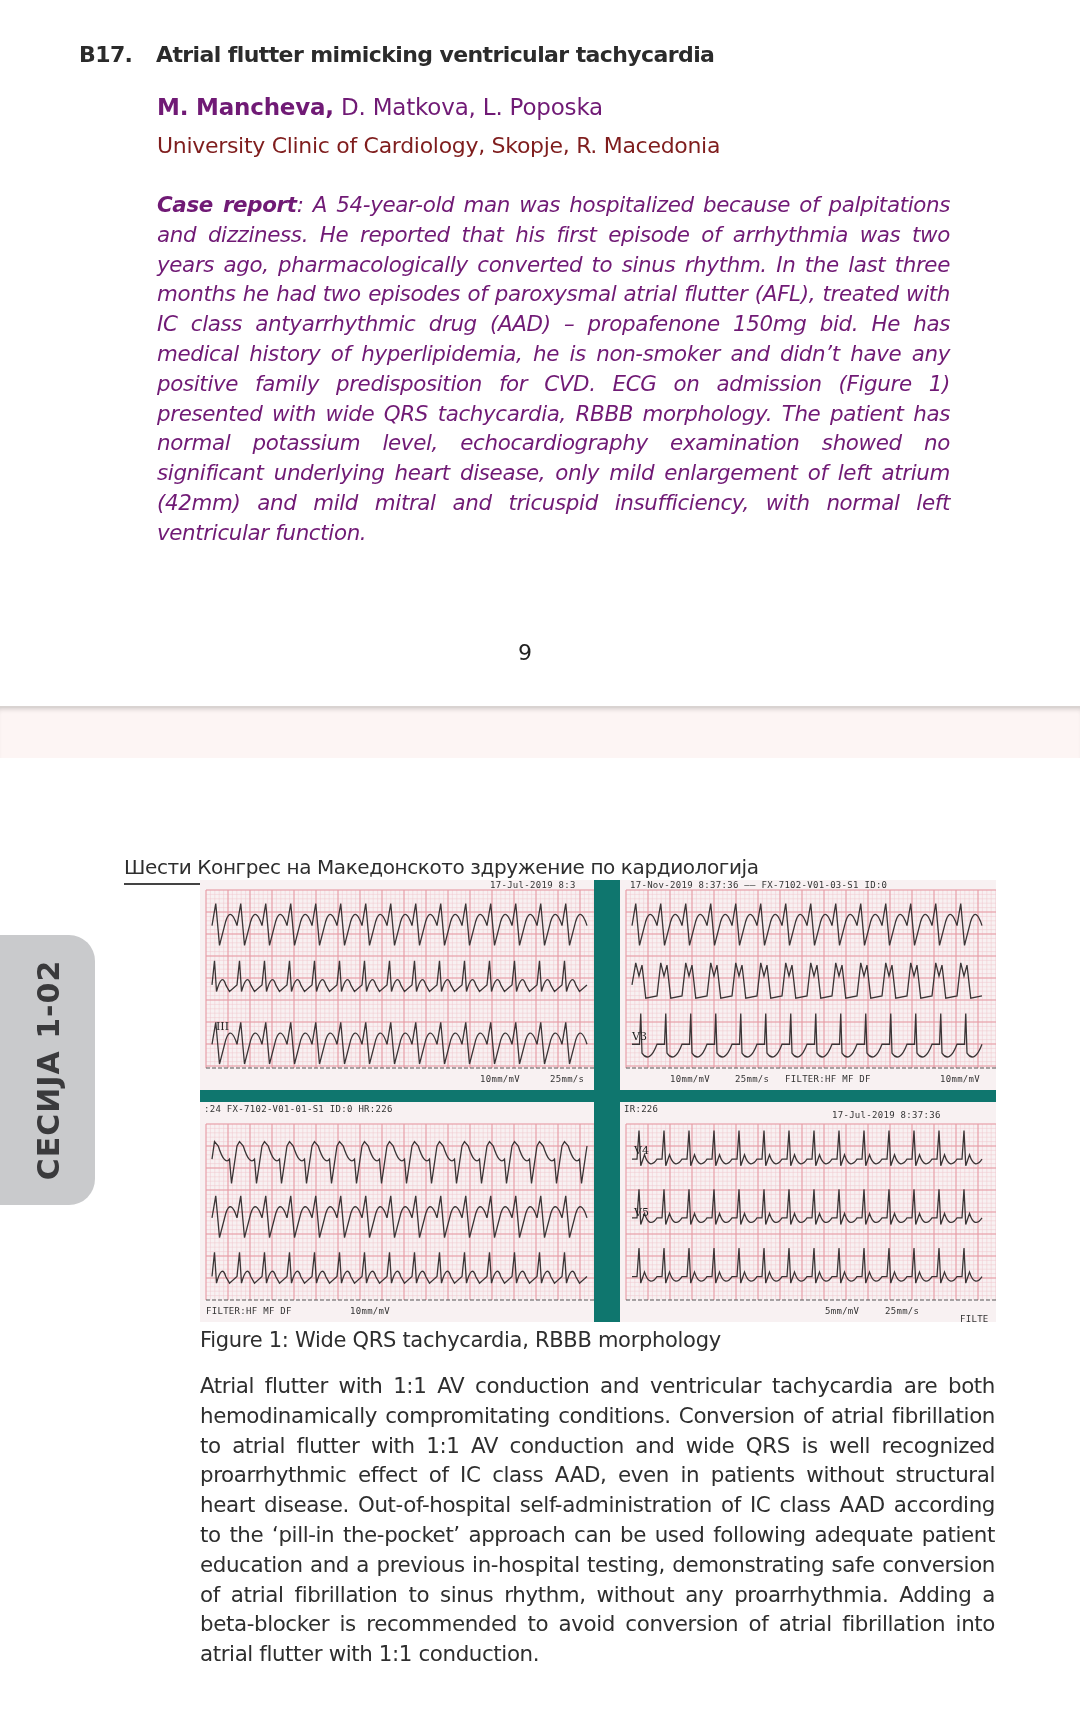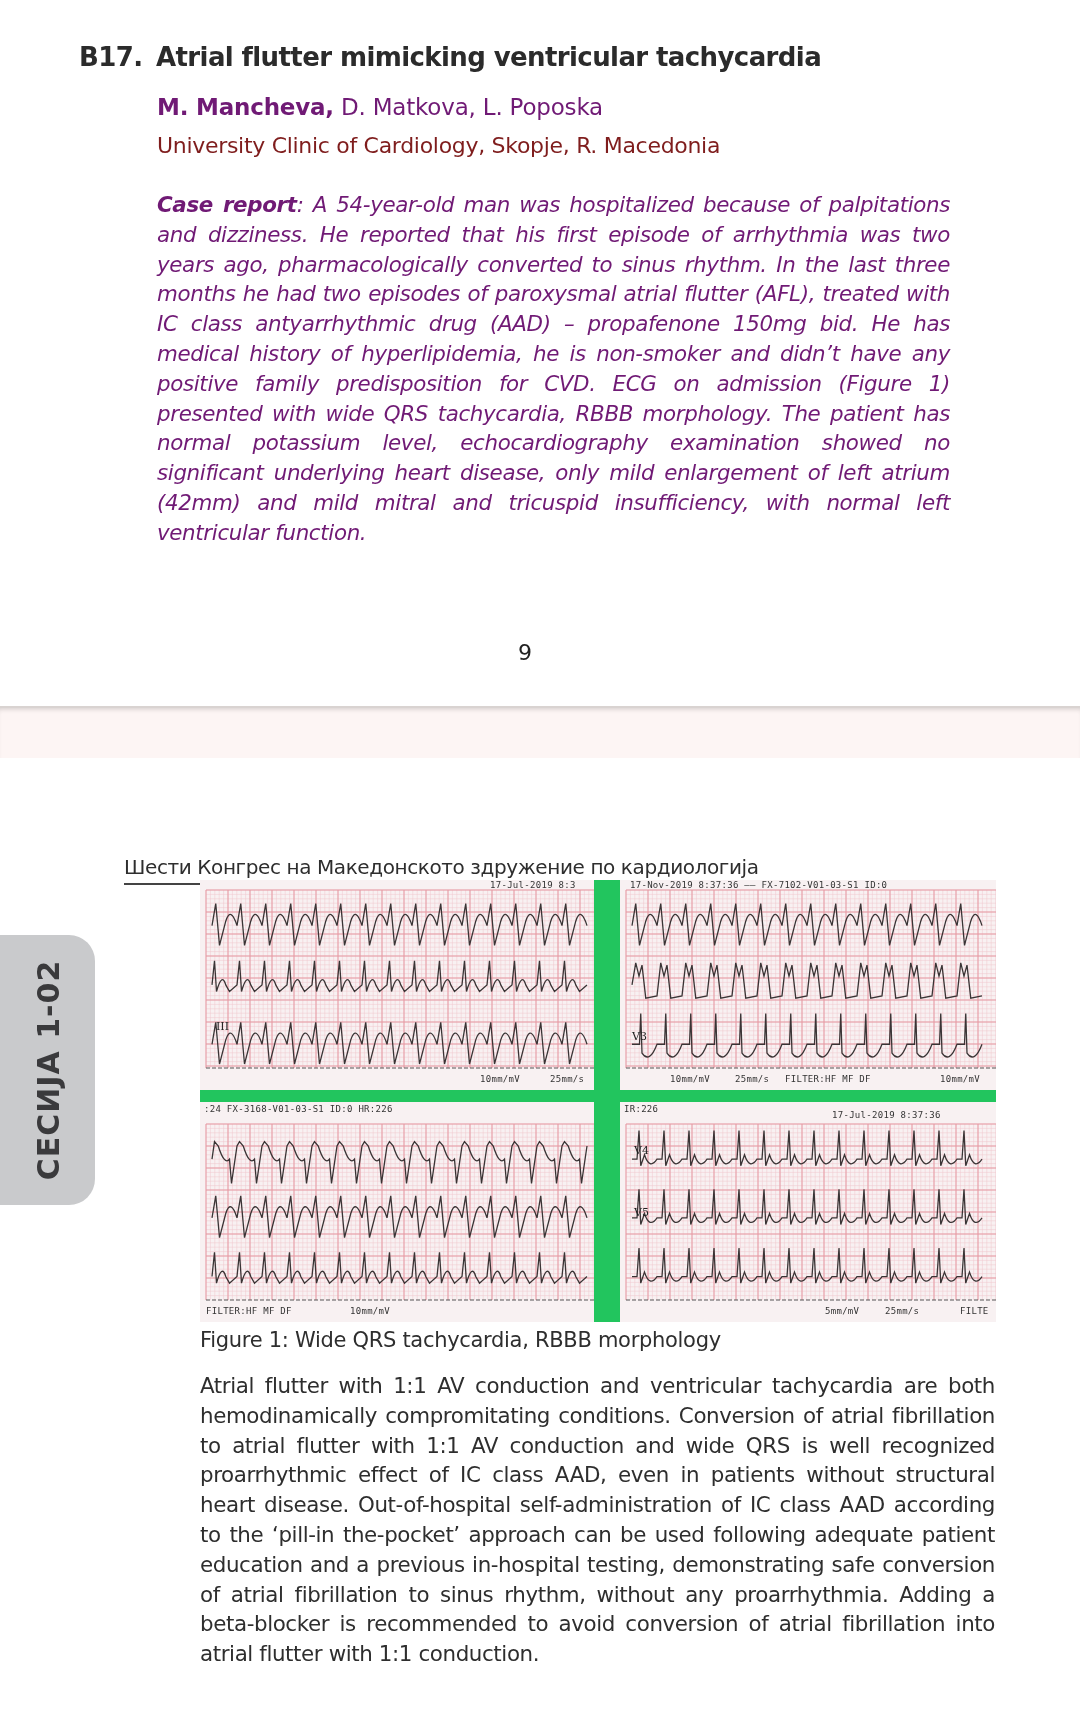--- a/index.html
+++ b/index.html
@@ -5,21 +5,21 @@
   html, body { margin: 0; padding: 0; }
   body {
     width: 1080px; height: 1723px; position: relative; overflow: hidden;
     background: #ffffff; color: #2a2a2a;
     font-family: "DejaVu Sans", sans-serif;
   }
   .abs { position: absolute; }
 
   
   #abstract-title {
-    left: 79px; top: 42px; font-size: 26px; font-weight: bold; letter-spacing: -0.6px;
+    left: 79px; top: 42px; font-size: 22px; font-weight: bold; letter-spacing: -0.6px;
     color: #2b2b2b; white-space: nowrap;
   }
   #abstract-title .num { display: inline-block; width: 77px; }
   #authors { left: 157px; top: 94px; font-size: 23px; color: #701a75; white-space: nowrap; letter-spacing: -0.2px; }
   #authors b { font-weight: bold; }
   #affiliation { left: 157px; top: 133px; font-size: 22px; color: #7f1d1d; white-space: nowrap; letter-spacing: -0.3px; }
   #case-body {
     left: 157px; top: 190px; width: 793px;
     font-size: 21.4px; line-height: 29.8px; color: #701a75;
     text-align: justify; letter-spacing: -0.35px; font-style: italic;
@@ -42,21 +42,21 @@
   }
   #session-tab {
     left: 0; top: 935px; width: 95px; height: 270px;
     background: #c9cacc; border-radius: 0 26px 26px 0;
   }
   #session-label {
     left: 48px; top: 1070px; transform: translate(-50%,-50%) rotate(-90deg);
     font-size: 30px; font-weight: bold; color: #3a3a3c; white-space: nowrap; letter-spacing: 1px;
   }
 
-  #figure { left: 200px; top: 880px; width: 796px; height: 442px; background: #22c55e; }
+  #figure { left: 200px; top: 880px; width: 796px; height: 442px; background: #0f766e; }
   .strip { position: absolute; background: #f7eff0; overflow: hidden; }
   .strip svg { position: absolute; left: 0; top: 0; }
   .ecg-text {
     position: absolute; font-family: "DejaVu Sans Mono", monospace; font-size: 9px;
     color: #333; white-space: nowrap; letter-spacing: 0.3px;
   }
   .lead { position: absolute; font-family: "DejaVu Serif", serif; font-size: 11px; color: #222; }
 
   #figure-caption { left: 200px; top: 1328px; font-size: 21px; color: #2e2e2e; white-space: nowrap; letter-spacing: -0.3px; }
   #discussion-body {
@@ -590,21 +590,21 @@
           <line x1="6" y1="110" x2="394" y2="110" stroke="#e69aa3" stroke-width="1"></line>
           <line x1="6" y1="132" x2="394" y2="132" stroke="#e69aa3" stroke-width="1"></line>
           <line x1="6" y1="154" x2="394" y2="154" stroke="#e69aa3" stroke-width="1"></line>
           <line x1="6" y1="176" x2="394" y2="176" stroke="#e69aa3" stroke-width="1"></line>
         </g>
         <path d="M12,57.199999999999996 L14.5,39.599999999999994 L18.25,44 Q24.5,63.8 29.5,57.199999999999996 L31.5,81.4 L37,44 L39.5,39.599999999999994 L43.25,44 Q49.5,63.8 54.5,57.199999999999996 L56.5,81.4 L62,44 L64.5,39.599999999999994 L68.25,44 Q74.5,63.8 79.5,57.199999999999996 L81.5,81.4 L87,44 L89.5,39.599999999999994 L93.25,44 Q99.5,63.8 104.5,57.199999999999996 L106.5,81.4 L112,44 L114.5,39.599999999999994 L118.25,44 Q124.5,63.8 129.5,57.199999999999996 L131.5,81.4 L137,44 L139.5,39.599999999999994 L143.25,44 Q149.5,63.8 154.5,57.199999999999996 L156.5,81.4 L162,44 L164.5,39.599999999999994 L168.25,44 Q174.5,63.8 179.5,57.199999999999996 L181.5,81.4 L187,44 L189.5,39.599999999999994 L193.25,44 Q199.5,63.8 204.5,57.199999999999996 L206.5,81.4 L212,44 L214.5,39.599999999999994 L218.25,44 Q224.5,63.8 229.5,57.199999999999996 L231.5,81.4 L237,44 L239.5,39.599999999999994 L243.25,44 Q249.5,63.8 254.5,57.199999999999996 L256.5,81.4 L262,44 L264.5,39.599999999999994 L268.25,44 Q274.5,63.8 279.5,57.199999999999996 L281.5,81.4 L287,44 L289.5,39.599999999999994 L293.25,44 Q299.5,63.8 304.5,57.199999999999996 L306.5,81.4 L312,44 L314.5,39.599999999999994 L318.25,44 Q324.5,63.8 329.5,57.199999999999996 L331.5,81.4 L337,44 L339.5,39.599999999999994 L343.25,44 Q349.5,63.8 354.5,57.199999999999996 L356.5,81.4 L362,44 L364.5,39.599999999999994 L368.25,44 Q374.5,63.8 379.5,57.199999999999996 L381.5,81.4 L387,44" fill="none" stroke="#3a3435" stroke-width="1.3"></path>
         <path d="M12,115.86666666666665 L15.75,93.86666666666665 L19.5,135.66666666666666 L25.75,111.46666666666664 Q30.75,96.06666666666665 37,115.86666666666665 L40.75,93.86666666666665 L44.5,135.66666666666666 L50.75,111.46666666666664 Q55.75,96.06666666666665 62,115.86666666666665 L65.75,93.86666666666665 L69.5,135.66666666666666 L75.75,111.46666666666664 Q80.75,96.06666666666665 87,115.86666666666665 L90.75,93.86666666666665 L94.5,135.66666666666666 L100.75,111.46666666666664 Q105.75,96.06666666666665 112,115.86666666666665 L115.75,93.86666666666665 L119.5,135.66666666666666 L125.75,111.46666666666664 Q130.75,96.06666666666665 137,115.86666666666665 L140.75,93.86666666666665 L144.5,135.66666666666666 L150.75,111.46666666666664 Q155.75,96.06666666666665 162,115.86666666666665 L165.75,93.86666666666665 L169.5,135.66666666666666 L175.75,111.46666666666664 Q180.75,96.06666666666665 187,115.86666666666665 L190.75,93.86666666666665 L194.5,135.66666666666666 L200.75,111.46666666666664 Q205.75,96.06666666666665 212,115.86666666666665 L215.75,93.86666666666665 L219.5,135.66666666666666 L225.75,111.46666666666664 Q230.75,96.06666666666665 237,115.86666666666665 L240.75,93.86666666666665 L244.5,135.66666666666666 L250.75,111.46666666666664 Q255.75,96.06666666666665 262,115.86666666666665 L265.75,93.86666666666665 L269.5,135.66666666666666 L275.75,111.46666666666664 Q280.75,96.06666666666665 287,115.86666666666665 L290.75,93.86666666666665 L294.5,135.66666666666666 L300.75,111.46666666666664 Q305.75,96.06666666666665 312,115.86666666666665 L315.75,93.86666666666665 L319.5,135.66666666666666 L325.75,111.46666666666664 Q330.75,96.06666666666665 337,115.86666666666665 L340.75,93.86666666666665 L344.5,135.66666666666666 L350.75,111.46666666666664 Q355.75,96.06666666666665 362,115.86666666666665 L365.75,93.86666666666665 L369.5,135.66666666666666 L375.75,111.46666666666664 Q380.75,96.06666666666665 387,115.86666666666665" fill="none" stroke="#3a3435" stroke-width="1.3"></path>
         <path d="M12,174.5333333333333 L14.5,150.33333333333331 L16.5,181.1333333333333 Q22,161.33333333333331 25.75,174.5333333333333 L29.5,181.1333333333333 L37,174.5333333333333 L39.5,150.33333333333331 L41.5,181.1333333333333 Q47,161.33333333333331 50.75,174.5333333333333 L54.5,181.1333333333333 L62,174.5333333333333 L64.5,150.33333333333331 L66.5,181.1333333333333 Q72,161.33333333333331 75.75,174.5333333333333 L79.5,181.1333333333333 L87,174.5333333333333 L89.5,150.33333333333331 L91.5,181.1333333333333 Q97,161.33333333333331 100.75,174.5333333333333 L104.5,181.1333333333333 L112,174.5333333333333 L114.5,150.33333333333331 L116.5,181.1333333333333 Q122,161.33333333333331 125.75,174.5333333333333 L129.5,181.1333333333333 L137,174.5333333333333 L139.5,150.33333333333331 L141.5,181.1333333333333 Q147,161.33333333333331 150.75,174.5333333333333 L154.5,181.1333333333333 L162,174.5333333333333 L164.5,150.33333333333331 L166.5,181.1333333333333 Q172,161.33333333333331 175.75,174.5333333333333 L179.5,181.1333333333333 L187,174.5333333333333 L189.5,150.33333333333331 L191.5,181.1333333333333 Q197,161.33333333333331 200.75,174.5333333333333 L204.5,181.1333333333333 L212,174.5333333333333 L214.5,150.33333333333331 L216.5,181.1333333333333 Q222,161.33333333333331 225.75,174.5333333333333 L229.5,181.1333333333333 L237,174.5333333333333 L239.5,150.33333333333331 L241.5,181.1333333333333 Q247,161.33333333333331 250.75,174.5333333333333 L254.5,181.1333333333333 L262,174.5333333333333 L264.5,150.33333333333331 L266.5,181.1333333333333 Q272,161.33333333333331 275.75,174.5333333333333 L279.5,181.1333333333333 L287,174.5333333333333 L289.5,150.33333333333331 L291.5,181.1333333333333 Q297,161.33333333333331 300.75,174.5333333333333 L304.5,181.1333333333333 L312,174.5333333333333 L314.5,150.33333333333331 L316.5,181.1333333333333 Q322,161.33333333333331 325.75,174.5333333333333 L329.5,181.1333333333333 L337,174.5333333333333 L339.5,150.33333333333331 L341.5,181.1333333333333 Q347,161.33333333333331 350.75,174.5333333333333 L354.5,181.1333333333333 L362,174.5333333333333 L364.5,150.33333333333331 L366.5,181.1333333333333 Q372,161.33333333333331 375.75,174.5333333333333 L379.5,181.1333333333333 L387,174.5333333333333" fill="none" stroke="#3a3435" stroke-width="1.3"></path>
         <line x1="6" y1="198" x2="394" y2="198" stroke="#555" stroke-width="1" stroke-dasharray="4 2"></line>
       </svg>
-    <div class="ecg-text" style="left:4px; top:2px;">:24   FX-3168-V01-03-S1   ID:0  HR:226</div>
+    <div class="ecg-text" style="left:4px; top:2px;">:24   FX-7102-V01-01-S1   ID:0  HR:226</div>
     <div class="ecg-text" style="left:6px; top:204px;">FILTER:HF MF DF</div>
     <div class="ecg-text" style="left:150px; top:204px;">10mm/mV</div>
   </div>
 
   <div class="strip" id="strip-3" style="left:420px; top:222px; width:376px; height:220px;">
     <svg width="376" height="220">
         <rect x="0" y="0" width="376" height="220" fill="#f8f1f2"></rect>
         <g>
           <line x1="6" y1="22" x2="6" y2="198" stroke="#f1c7cc" stroke-width="0.5"></line>
           <line x1="10.4" y1="22" x2="10.4" y2="198" stroke="#f1c7cc" stroke-width="0.5"></line>
@@ -761,18 +761,18 @@
         <path d="M12,115.86666666666665 L17,115.86666666666665 L19,87.26666666666665 L20.75,122.46666666666664 L24.5,111.46666666666664 Q29.5,126.86666666666665 37,115.86666666666665 L42,115.86666666666665 L44,87.26666666666665 L45.75,122.46666666666664 L49.5,111.46666666666664 Q54.5,126.86666666666665 62,115.86666666666665 L67,115.86666666666665 L69,87.26666666666665 L70.75,122.46666666666664 L74.5,111.46666666666664 Q79.5,126.86666666666665 87,115.86666666666665 L92,115.86666666666665 L94,87.26666666666665 L95.75,122.46666666666664 L99.5,111.46666666666664 Q104.5,126.86666666666665 112,115.86666666666665 L117,115.86666666666665 L119,87.26666666666665 L120.75,122.46666666666664 L124.5,111.46666666666664 Q129.5,126.86666666666665 137,115.86666666666665 L142,115.86666666666665 L144,87.26666666666665 L145.75,122.46666666666664 L149.5,111.46666666666664 Q154.5,126.86666666666665 162,115.86666666666665 L167,115.86666666666665 L169,87.26666666666665 L170.75,122.46666666666664 L174.5,111.46666666666664 Q179.5,126.86666666666665 187,115.86666666666665 L192,115.86666666666665 L194,87.26666666666665 L195.75,122.46666666666664 L199.5,111.46666666666664 Q204.5,126.86666666666665 212,115.86666666666665 L217,115.86666666666665 L219,87.26666666666665 L220.75,122.46666666666664 L224.5,111.46666666666664 Q229.5,126.86666666666665 237,115.86666666666665 L242,115.86666666666665 L244,87.26666666666665 L245.75,122.46666666666664 L249.5,111.46666666666664 Q254.5,126.86666666666665 262,115.86666666666665 L267,115.86666666666665 L269,87.26666666666665 L270.75,122.46666666666664 L274.5,111.46666666666664 Q279.5,126.86666666666665 287,115.86666666666665 L292,115.86666666666665 L294,87.26666666666665 L295.75,122.46666666666664 L299.5,111.46666666666664 Q304.5,126.86666666666665 312,115.86666666666665 L317,115.86666666666665 L319,87.26666666666665 L320.75,122.46666666666664 L324.5,111.46666666666664 Q329.5,126.86666666666665 337,115.86666666666665 L342,115.86666666666665 L344,87.26666666666665 L345.75,122.46666666666664 L349.5,111.46666666666664 Q354.5,126.86666666666665 362,115.86666666666665" fill="none" stroke="#3a3435" stroke-width="1.3"></path>
         <path d="M12,174.5333333333333 L17,174.5333333333333 L19,145.9333333333333 L20.75,181.1333333333333 L24.5,170.1333333333333 Q29.5,185.5333333333333 37,174.5333333333333 L42,174.5333333333333 L44,145.9333333333333 L45.75,181.1333333333333 L49.5,170.1333333333333 Q54.5,185.5333333333333 62,174.5333333333333 L67,174.5333333333333 L69,145.9333333333333 L70.75,181.1333333333333 L74.5,170.1333333333333 Q79.5,185.5333333333333 87,174.5333333333333 L92,174.5333333333333 L94,145.9333333333333 L95.75,181.1333333333333 L99.5,170.1333333333333 Q104.5,185.5333333333333 112,174.5333333333333 L117,174.5333333333333 L119,145.9333333333333 L120.75,181.1333333333333 L124.5,170.1333333333333 Q129.5,185.5333333333333 137,174.5333333333333 L142,174.5333333333333 L144,145.9333333333333 L145.75,181.1333333333333 L149.5,170.1333333333333 Q154.5,185.5333333333333 162,174.5333333333333 L167,174.5333333333333 L169,145.9333333333333 L170.75,181.1333333333333 L174.5,170.1333333333333 Q179.5,185.5333333333333 187,174.5333333333333 L192,174.5333333333333 L194,145.9333333333333 L195.75,181.1333333333333 L199.5,170.1333333333333 Q204.5,185.5333333333333 212,174.5333333333333 L217,174.5333333333333 L219,145.9333333333333 L220.75,181.1333333333333 L224.5,170.1333333333333 Q229.5,185.5333333333333 237,174.5333333333333 L242,174.5333333333333 L244,145.9333333333333 L245.75,181.1333333333333 L249.5,170.1333333333333 Q254.5,185.5333333333333 262,174.5333333333333 L267,174.5333333333333 L269,145.9333333333333 L270.75,181.1333333333333 L274.5,170.1333333333333 Q279.5,185.5333333333333 287,174.5333333333333 L292,174.5333333333333 L294,145.9333333333333 L295.75,181.1333333333333 L299.5,170.1333333333333 Q304.5,185.5333333333333 312,174.5333333333333 L317,174.5333333333333 L319,145.9333333333333 L320.75,181.1333333333333 L324.5,170.1333333333333 Q329.5,185.5333333333333 337,174.5333333333333 L342,174.5333333333333 L344,145.9333333333333 L345.75,181.1333333333333 L349.5,170.1333333333333 Q354.5,185.5333333333333 362,174.5333333333333" fill="none" stroke="#3a3435" stroke-width="1.3"></path>
         <line x1="6" y1="198" x2="376" y2="198" stroke="#555" stroke-width="1" stroke-dasharray="4 2"></line>
       </svg>
     <div class="ecg-text" style="left:4px; top:2px;">IR:226</div>
     <div class="ecg-text" style="left:212px; top:8px;">17-Jul-2019  8:37:36</div>
     <div class="lead" style="left:14px; top:42px;">V4</div>
     <div class="lead" style="left:14px; top:104px;">V5</div>
     <div class="ecg-text" style="left:205px; top:204px;">5mm/mV</div>
     <div class="ecg-text" style="left:265px; top:204px;">25mm/s</div>
-    <div class="ecg-text" style="left:340px; top:204px;">FILTE</div>
+    <div class="ecg-text" style="left:340px; top:212px;">FILTE</div>
   </div>
 </div>
 
 <div id="figure-caption" class="abs">Figure 1: Wide QRS tachycardia, RBBB morphology</div>
 <div id="discussion-body" class="abs">Atrial flutter with 1:1 AV conduction and ventricular tachycardia are both hemodinamically compromitating conditions. Conversion of atrial fibrillation to atrial flutter with 1:1 AV conduction and wide QRS is well recognized proarrhythmic effect of IC class AAD, even in patients without structural heart disease. Out-of-hospital self-administration of IC class AAD according to the ‘pill-in the-pocket’ approach can be used following adequate patient education and a previous in-hospital testing, demonstrating safe conversion of atrial fibrillation to sinus rhythm, without any proarrhythmia. Adding a beta-blocker is recommended to avoid conversion of atrial fibrillation into atrial flutter with 1:1 conduction.</div>
 
 </body></html>

